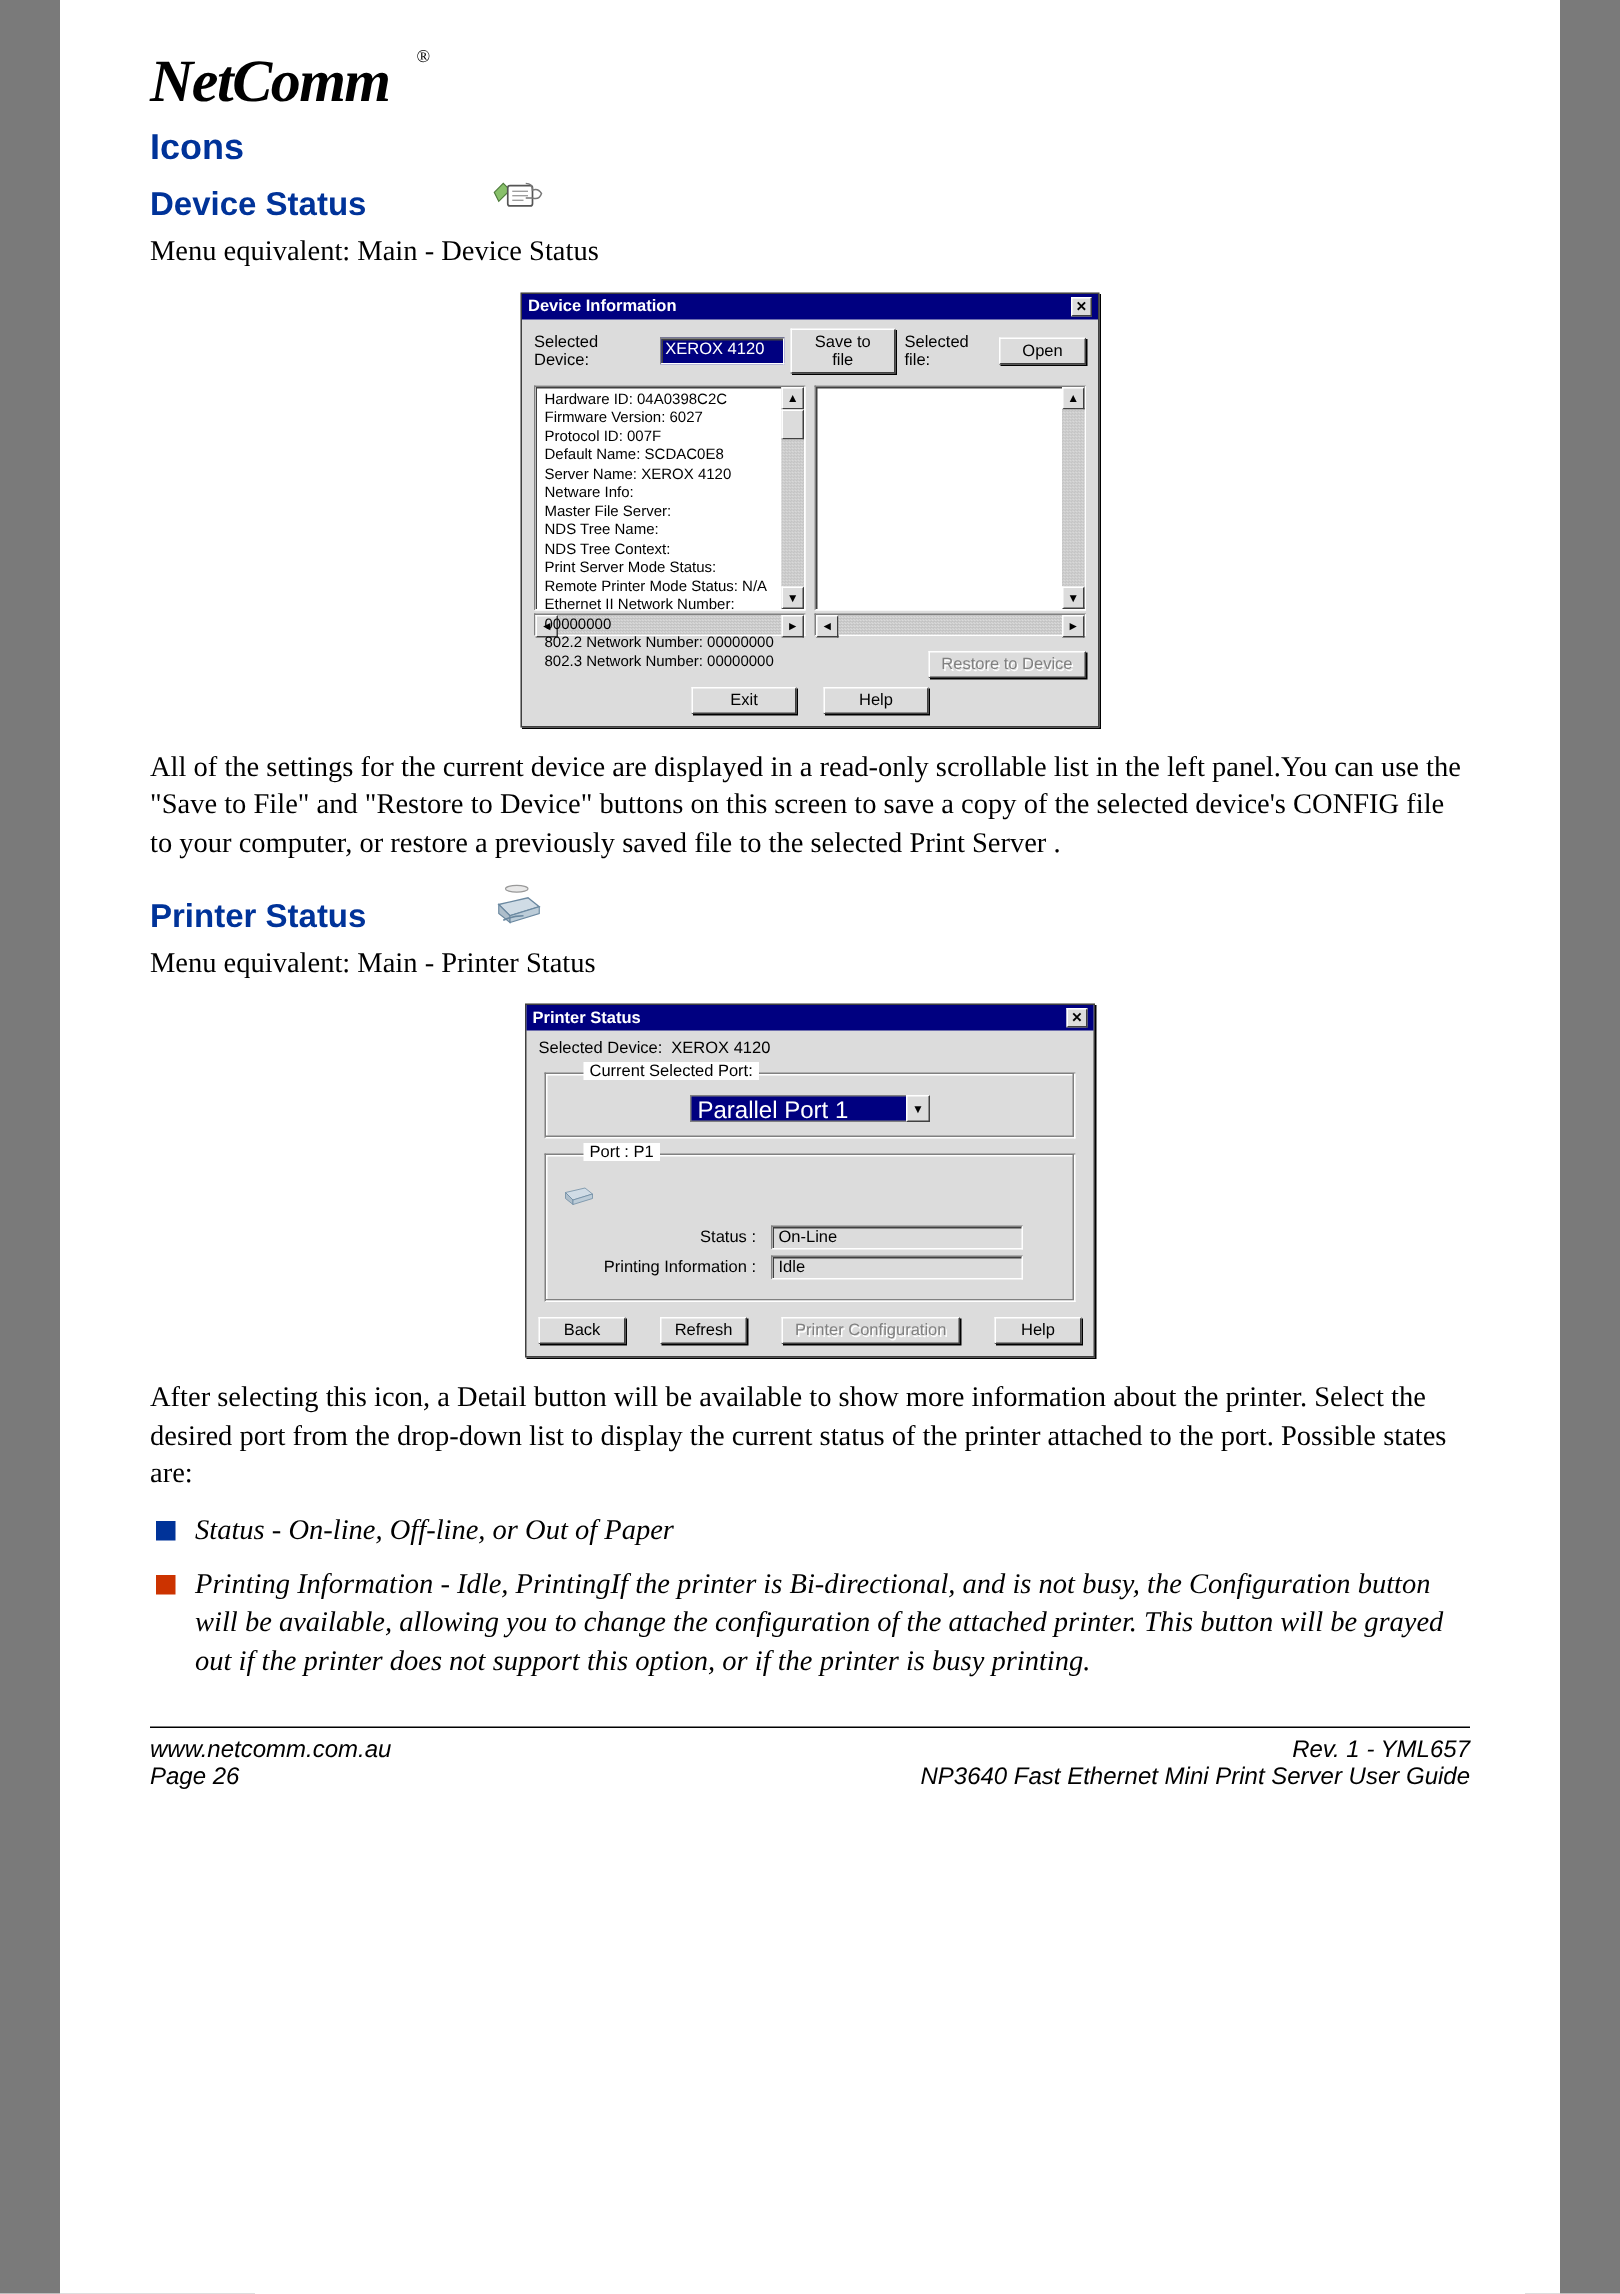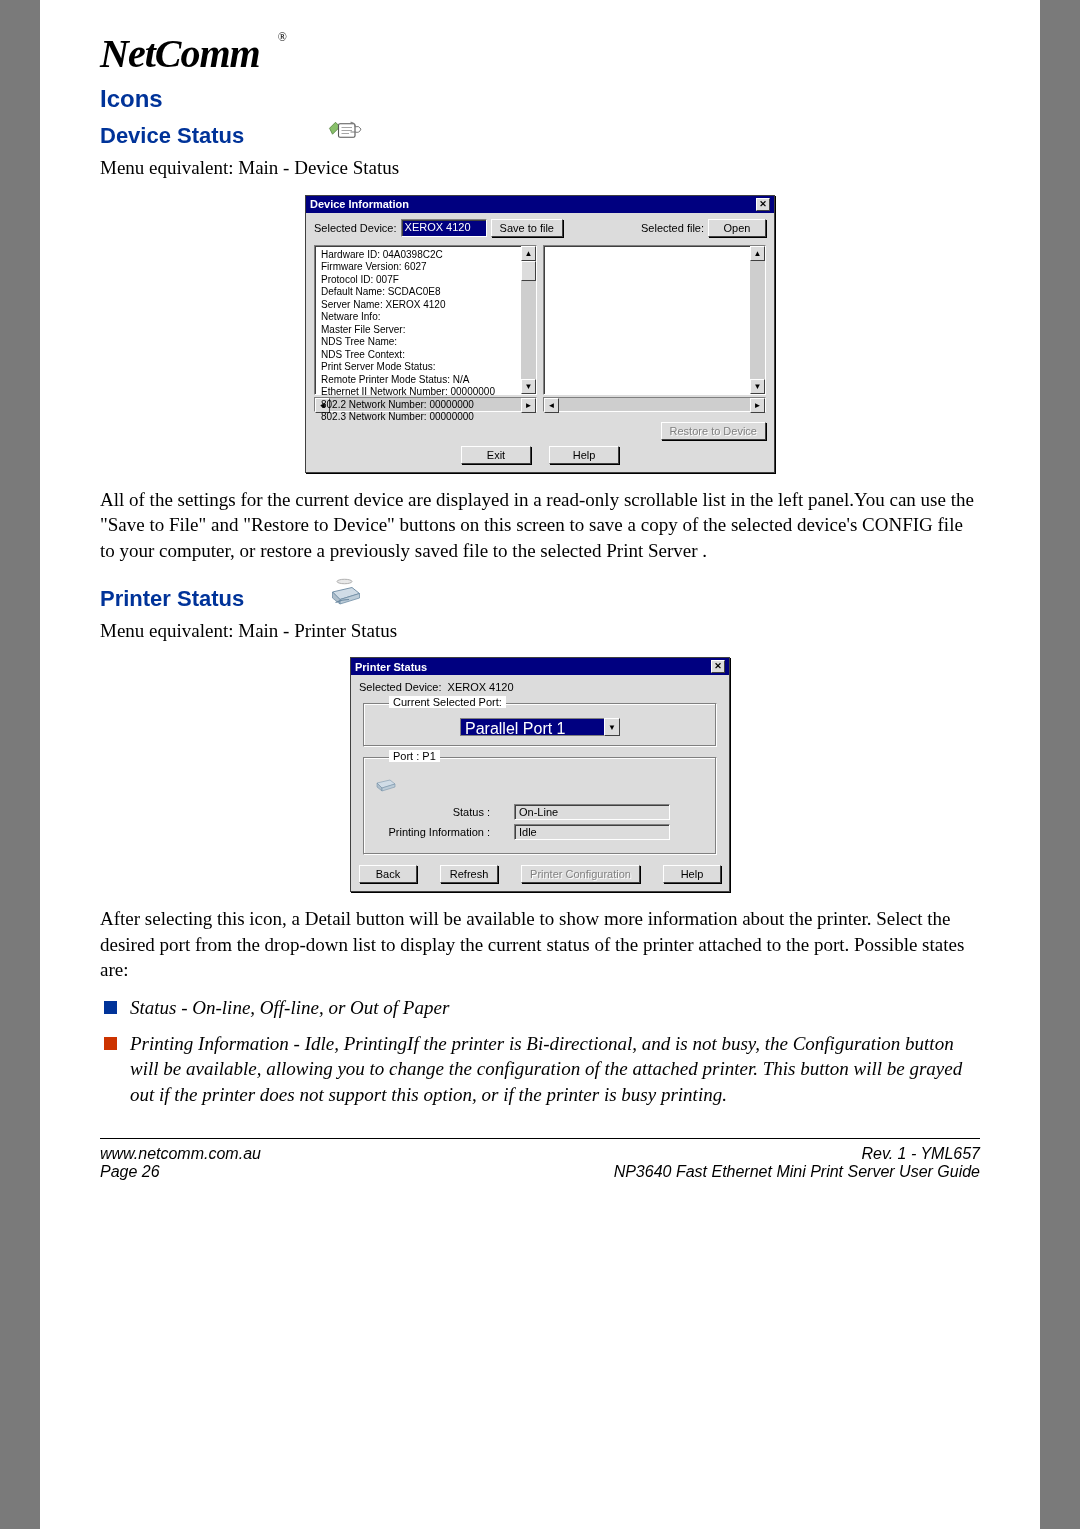--- a/index.html
+++ b/index.html
@@ -63,21 +63,21 @@
     line-height: 1.35;
   }
   .dialog {
     font-family: "MS Sans Serif", Tahoma, Arial, sans-serif;
     font-size: 11px;
     background: #dcdcdc;
     border: 1px solid #404040;
     box-shadow: 1px 1px 0 #000;
     margin: 14px auto 14px auto;
   }
-  .dialog.device { width: 470px; }
+  .dialog.device { width: 386px; }
   .dialog.printer { width: 380px; }
   .titlebar {
     background: #000080;
     color: #fff;
     font-weight: bold;
     padding: 2px 4px;
     display: flex;
     justify-content: space-between;
     align-items: center;
     font-size: 11px;
@@ -177,22 +177,22 @@
     border:1px solid #808080; border-right:none;
     padding: 1px 4px; font-size:16px;
   }
   .dropdown .dd-btn {
     width:16px; height:18px;
     background:#dcdcdc;
     border:1px solid #fff; border-right-color:#404040; border-bottom-color:#404040;
     display:flex; align-items:center; justify-content:center; font-size:8px;
   }
   .field-row { display:flex; align-items:center; margin:4px 0; }
-  .field-row .lbl { width: 140px; text-align:right; padding-right:24px; font-size:11px; }
-  .field-row .val { width: 156px; background:#dcdcdc; border:1px solid #808080; border-right-color:#fff; border-bottom-color:#fff; box-shadow: inset 1px 1px 0 #404040; padding:1px 4px; font-size:11px; height:16px; }
+  .field-row .lbl { width: 140px; text-align:right; padding-right:10px; font-size:11px; }
+  .field-row .val { width: 168px; background:#dcdcdc; border:1px solid #808080; border-right-color:#fff; border-bottom-color:#fff; box-shadow: inset 1px 1px 0 #404040; padding:1px 4px; font-size:11px; height:16px; }
   .btn-row { display:flex; justify-content:space-between; gap:13px; margin-top:10px; }
   .para { margin: 12px 0; }
   ul.sq { list-style:none; padding:0; margin: 10px 0; }
   ul.sq li { position:relative; padding-left: 30px; margin: 10px 0; font-size:19px; line-height:1.35;font-style:italic; }
   ul.sq li::before { content:""; position:absolute; left:4px; top:6px; width:13px; height:13px; background:#003399; }
   ul.sq li.alt::before { background:#cc3300; }
   .footer-rule { border:0; border-top:1px solid #000; margin-top: 30px; }
   .footer {
     display:flex; justify-content:space-between;
     font-style: italic;

